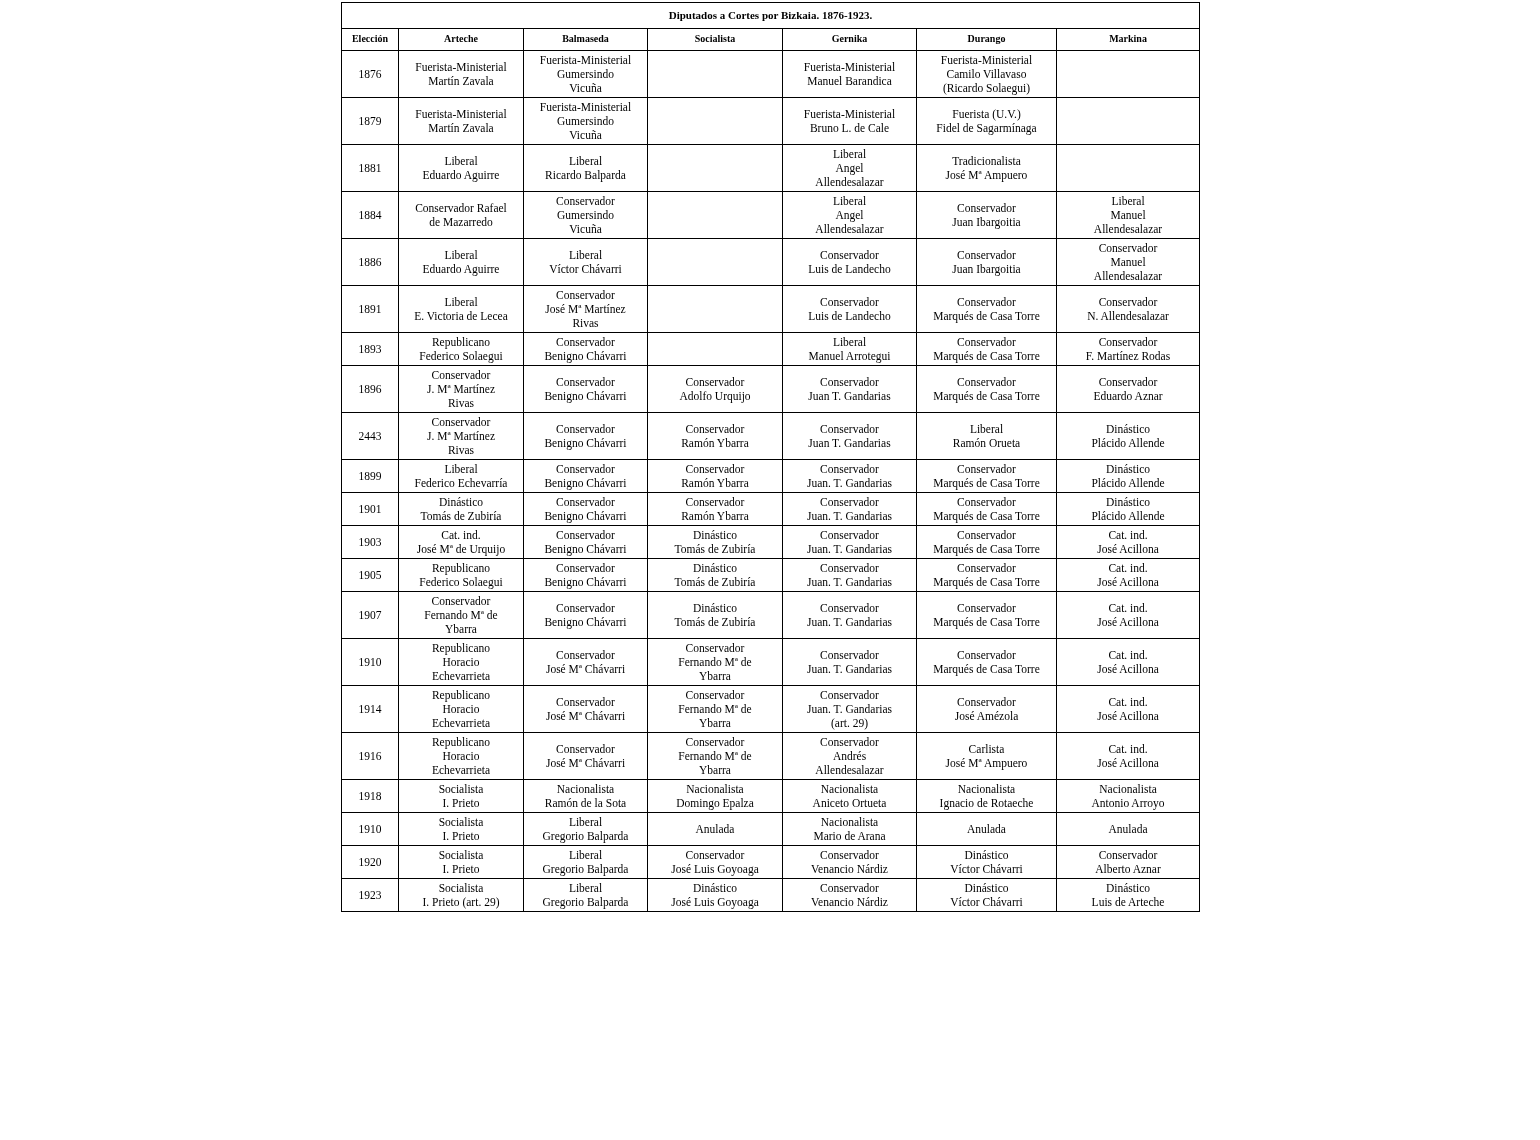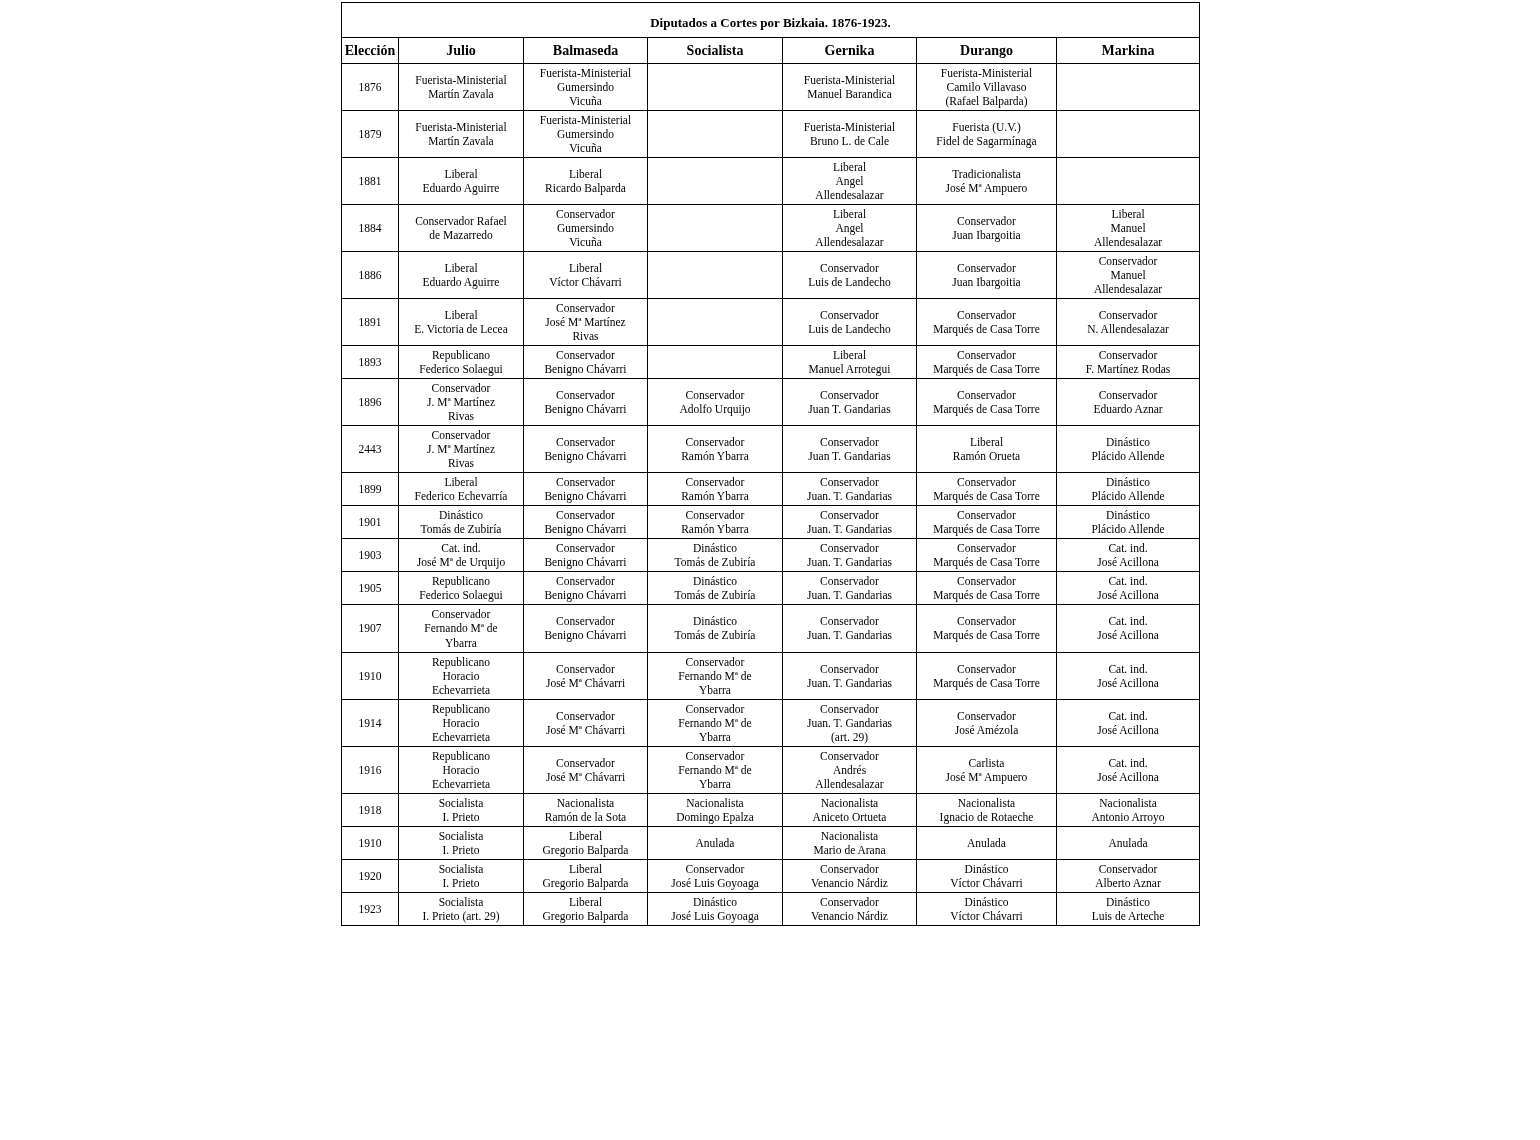--- a/index.html
+++ b/index.html
@@ -35,26 +35,26 @@
     border: 1px solid #000000;
     text-align: center;
     vertical-align: middle;
     font-size: 11.5px;
     line-height: 1.22;
     padding: 2px 2px;
     font-weight: normal;
   }
   tr.title-row td {
     font-weight: bold;
-    font-size: 13px;
-    padding: 12px 2px 6px 2px;
+    font-size: 11px;
+    padding: 6px 2px 6px 2px;
   }
   tr.head-row td {
     font-weight: bold;
-    font-size: 14px;
+    font-size: 10px;
     padding: 4px 2px 4px 2px;
   }
   td.year {
     font-size: 12px;
     margin-top: 48px;
   }
   .cellline { display: block; }
   
   col.c0 { width: 57px; }
   col.c1 { width: 125px; }
@@ -78,21 +78,21 @@
           <col class="c4">
           <col class="c5">
           <col class="c6">
       </colgroup>
       <tbody>
         <tr class="title-row">
           <td colspan="7">Diputados a Cortes por Bizkaia. 1876-1923.</td>
         </tr>
         <tr class="head-row" id="header-row">
             <td>Elección</td>
-            <td>Julio</td>
+            <td>Arteche</td>
             <td>Balmaseda</td>
             <td>Socialista</td>
             <td>Gernika</td>
             <td>Durango</td>
             <td>Markina</td>
           </tr>
       <tr>
             <td class="year">1876</td>
             <td>
               <span class="cellline">Fuerista-Ministerial</span>
@@ -104,21 +104,21 @@
               <span class="cellline">Vicuña</span>
             </td>
             <td>&nbsp;</td>
             <td>
               <span class="cellline">Fuerista-Ministerial</span>
               <span class="cellline">Manuel Barandica</span>
             </td>
             <td>
               <span class="cellline">Fuerista-Ministerial</span>
               <span class="cellline">Camilo Villavaso</span>
-              <span class="cellline">(Rafael Balparda)</span>
+              <span class="cellline">(Ricardo Solaegui)</span>
             </td>
             <td>&nbsp;</td>
           </tr>
           <tr>
             <td class="year">1879</td>
             <td>
               <span class="cellline">Fuerista-Ministerial</span>
               <span class="cellline">Martín Zavala</span>
             </td>
             <td>

